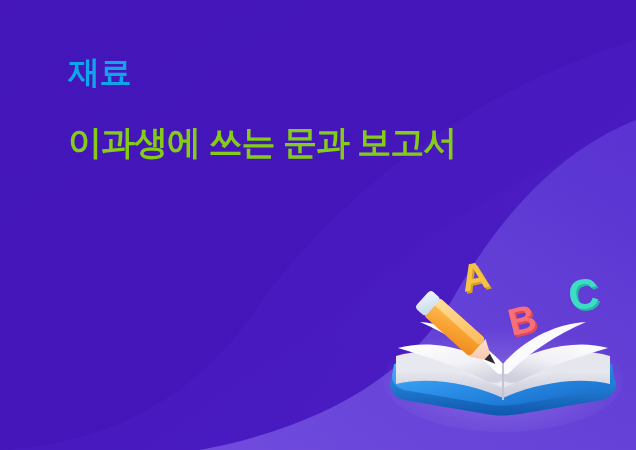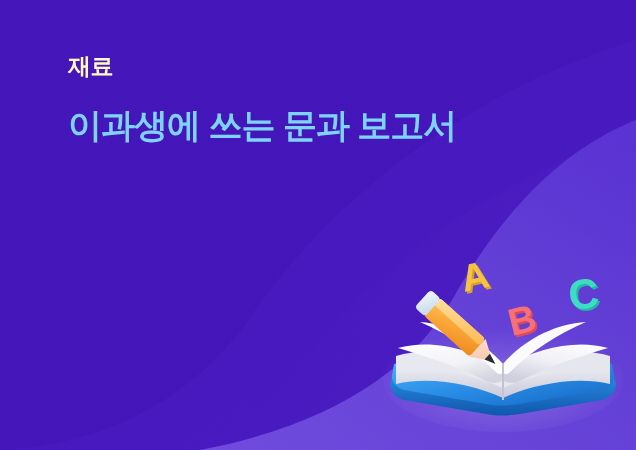--- a/index.html
+++ b/index.html
@@ -32,34 +32,34 @@
 
   
   .text-block {
     position:absolute;
     left:68px;
     top:52px;
     z-index:6;
   }
 
   .eyebrow {
-    font-size:23px;
+    font-size:32px;
     font-weight:bold;
     line-height:1.25;
-    color:#fef9c3;
+    color:#0ea5e9;
     letter-spacing:-0.5px;
     white-space:nowrap;
   }
 
   .headline {
-    margin-top:22px;
+    margin-top:28px;
     font-size:34px;
     font-weight:bold;
     line-height:1.3;
-    color:#7dd3fc;
+    color:#84cc16;
     letter-spacing:-1px;
     white-space:nowrap;
   }
 
   
   .illustration {
     position:absolute;
     left:370px;
     top:252px;
     width:266px;

